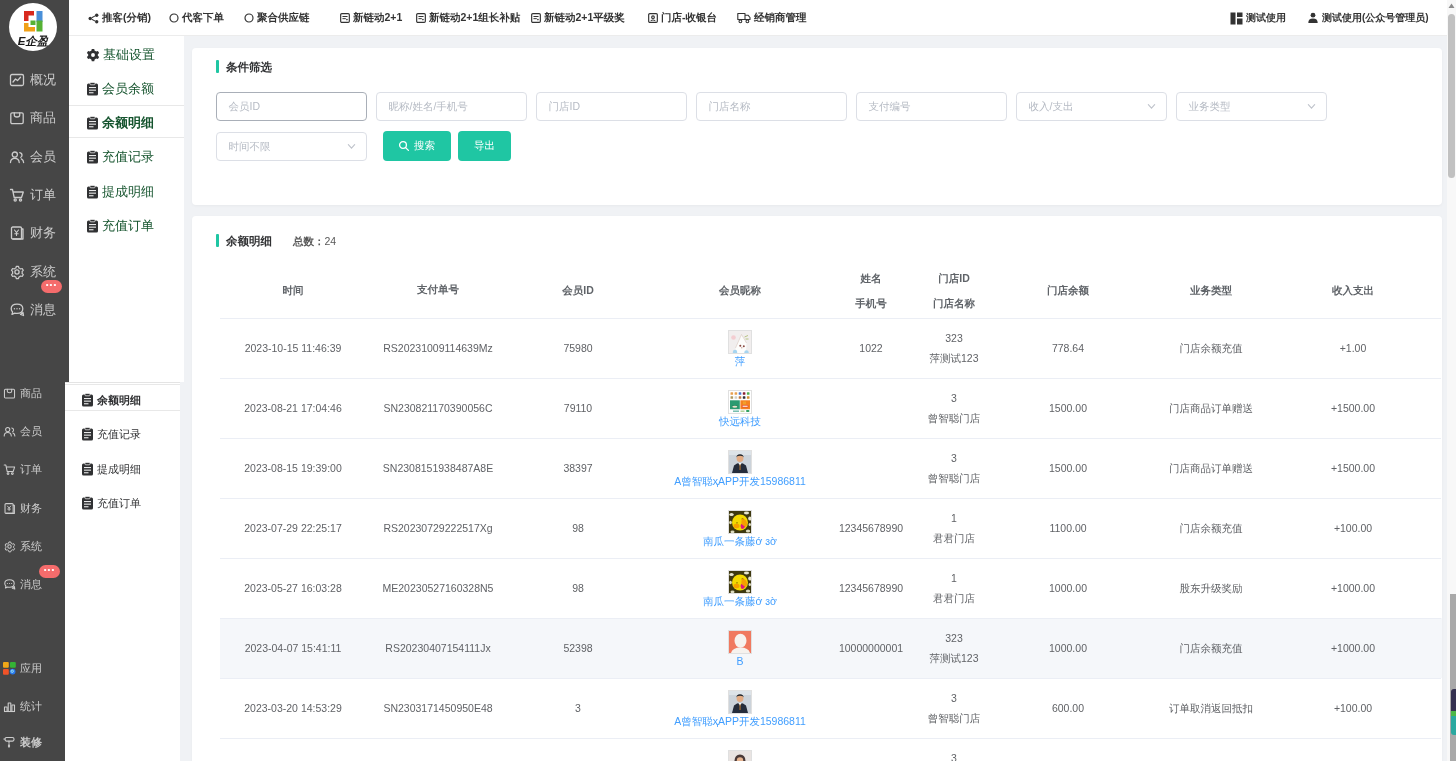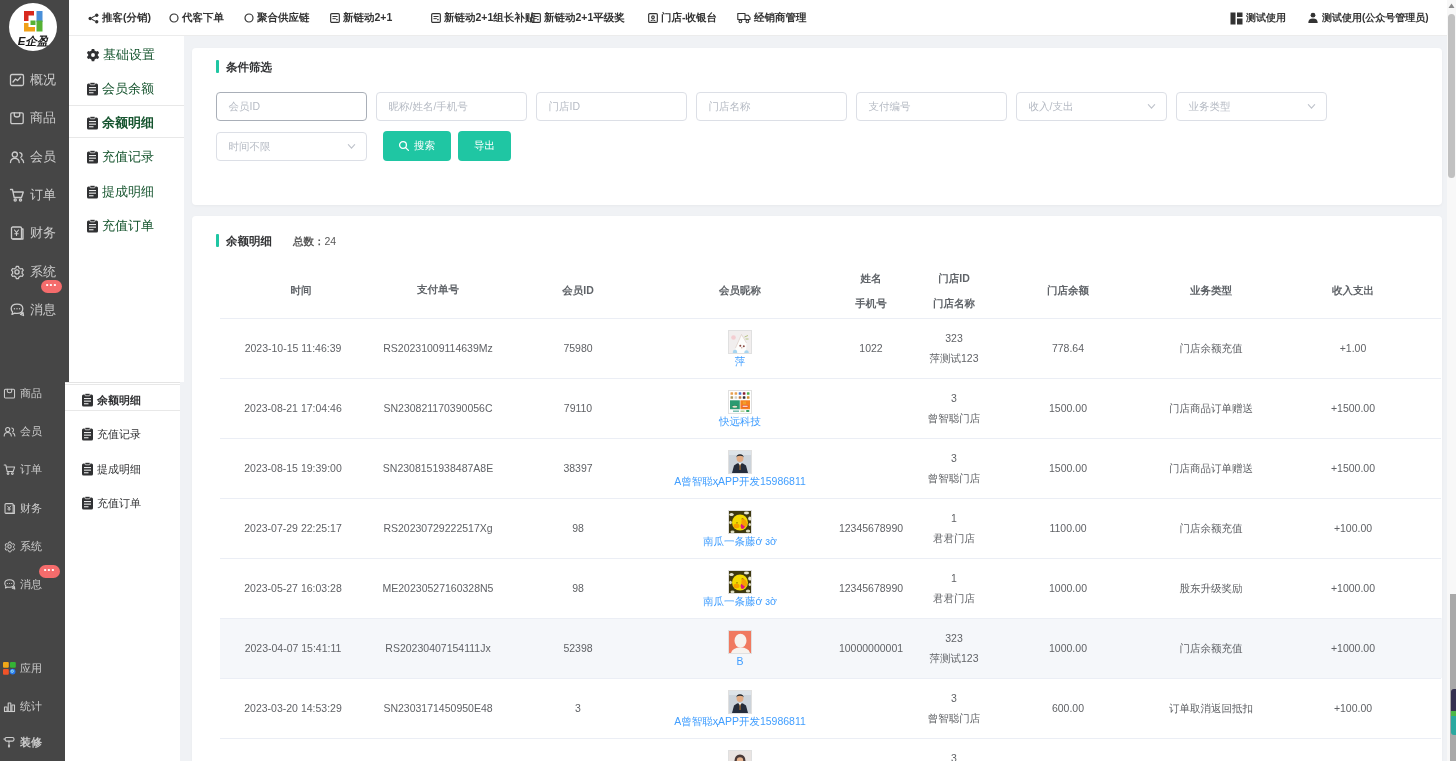--- a/index.html
+++ b/index.html
@@ -35,29 +35,29 @@
       <circle cx="6" cy="6" r="4.8" stroke="#333" stroke-width="1.4" fill="none" stroke-linecap="round" stroke-linejoin="round"></circle>
     </svg>
     <span>代客下单</span>
   </div>
 <div class="nav-item" style="left:244px;">
     <svg width="10" height="10" viewBox="0 0 12 12">
       <circle cx="6" cy="6" r="4.8" stroke="#333" stroke-width="1.4" fill="none" stroke-linecap="round" stroke-linejoin="round"></circle>
     </svg>
     <span>聚合供应链</span>
   </div>
-<div class="nav-item" style="left:330px;align-items:center;">
+<div class="nav-item" style="left:340px;align-items:center;">
     <svg width="10" height="10" viewBox="0 0 12 12">
       <rect x="0.8" y="0.8" width="10.4" height="10.4" rx="1.4" stroke="#333" stroke-width="1.4" fill="none" stroke-linecap="round" stroke-linejoin="round"></rect>
       <path d="M3.4 4.2 L8.6 4.2 M3.4 6.8 L6.5 6.8" stroke="#333" stroke-width="1.2" stroke-linecap="round"></path>
       <circle cx="8.3" cy="7.9" r="1" fill="#333"></circle>
     </svg>
     <span>新链动2+1</span>
   </div>
-<div class="nav-item" style="left:431px;justify-content:space-between;">
+<div class="nav-item" style="left:416px;justify-content:space-between;">
     <svg width="10" height="10" viewBox="0 0 12 12">
       <rect x="0.8" y="0.8" width="10.4" height="10.4" rx="1.4" stroke="#333" stroke-width="1.4" fill="none" stroke-linecap="round" stroke-linejoin="round"></rect>
       <path d="M3.4 4.2 L8.6 4.2 M3.4 6.8 L6.5 6.8" stroke="#333" stroke-width="1.2" stroke-linecap="round"></path>
       <circle cx="8.3" cy="7.9" r="1" fill="#333"></circle>
     </svg>
     <span>新链动2+1组长补贴</span>
   </div>
 <div class="nav-item" style="left:531px;">
     <svg width="10" height="10" viewBox="0 0 12 12">
       <rect x="0.8" y="0.8" width="10.4" height="10.4" rx="1.4" stroke="#333" stroke-width="1.4" fill="none" stroke-linecap="round" stroke-linejoin="round"></rect>
@@ -374,21 +374,21 @@
     </svg>
     <span>搜索</span>
   </div>
 <div class="btn" style="left:458px;top:130.5px;width:53px;">
     <span>导出</span>
   </div>
 <div class="card" style="top:216px;height:545px;border-bottom-left-radius:0;border-bottom-right-radius:0;"></div>
 <div class="tbar" style="left:215.5px;top:233.5px;"></div>
 <div class="abs" style="left:226px;top:233.5px;font-size:11.5px;font-weight:bold;color:#303133;">余额明细</div>
 <div class="abs" style="left:293px;top:234.5px;font-size:10.5px;color:#585858;"><b>总数：</b>24</div>
-<div class="hc" style="left:293px;top:283.5px;margin-left:8px;">时间</div>
+<div class="hc" style="left:293px;top:283.5px;">时间</div>
 <div class="hc" style="left:438px;top:283.5px;font-family:Liberation Mono, monospace;">支付单号</div>
 <div class="hc" style="left:578px;top:283.5px;">会员ID</div>
 <div class="hc" style="left:740px;top:283.5px;">会员昵称</div>
 <div class="hc" style="left:1068px;top:283.5px;">门店余额</div>
 <div class="hc" style="left:1211px;top:283.5px;">业务类型</div>
 <div class="hc" style="left:1353px;top:283.5px;">收入支出</div>
 <div class="hc" style="left:871px;top:271.5px;">姓名</div>
 <div class="hc" style="left:871px;top:296.5px;">手机号</div>
 <div class="hc" style="left:954px;top:271.5px;">门店ID</div>
 <div class="hc" style="left:954px;top:296.5px;">门店名称</div>

